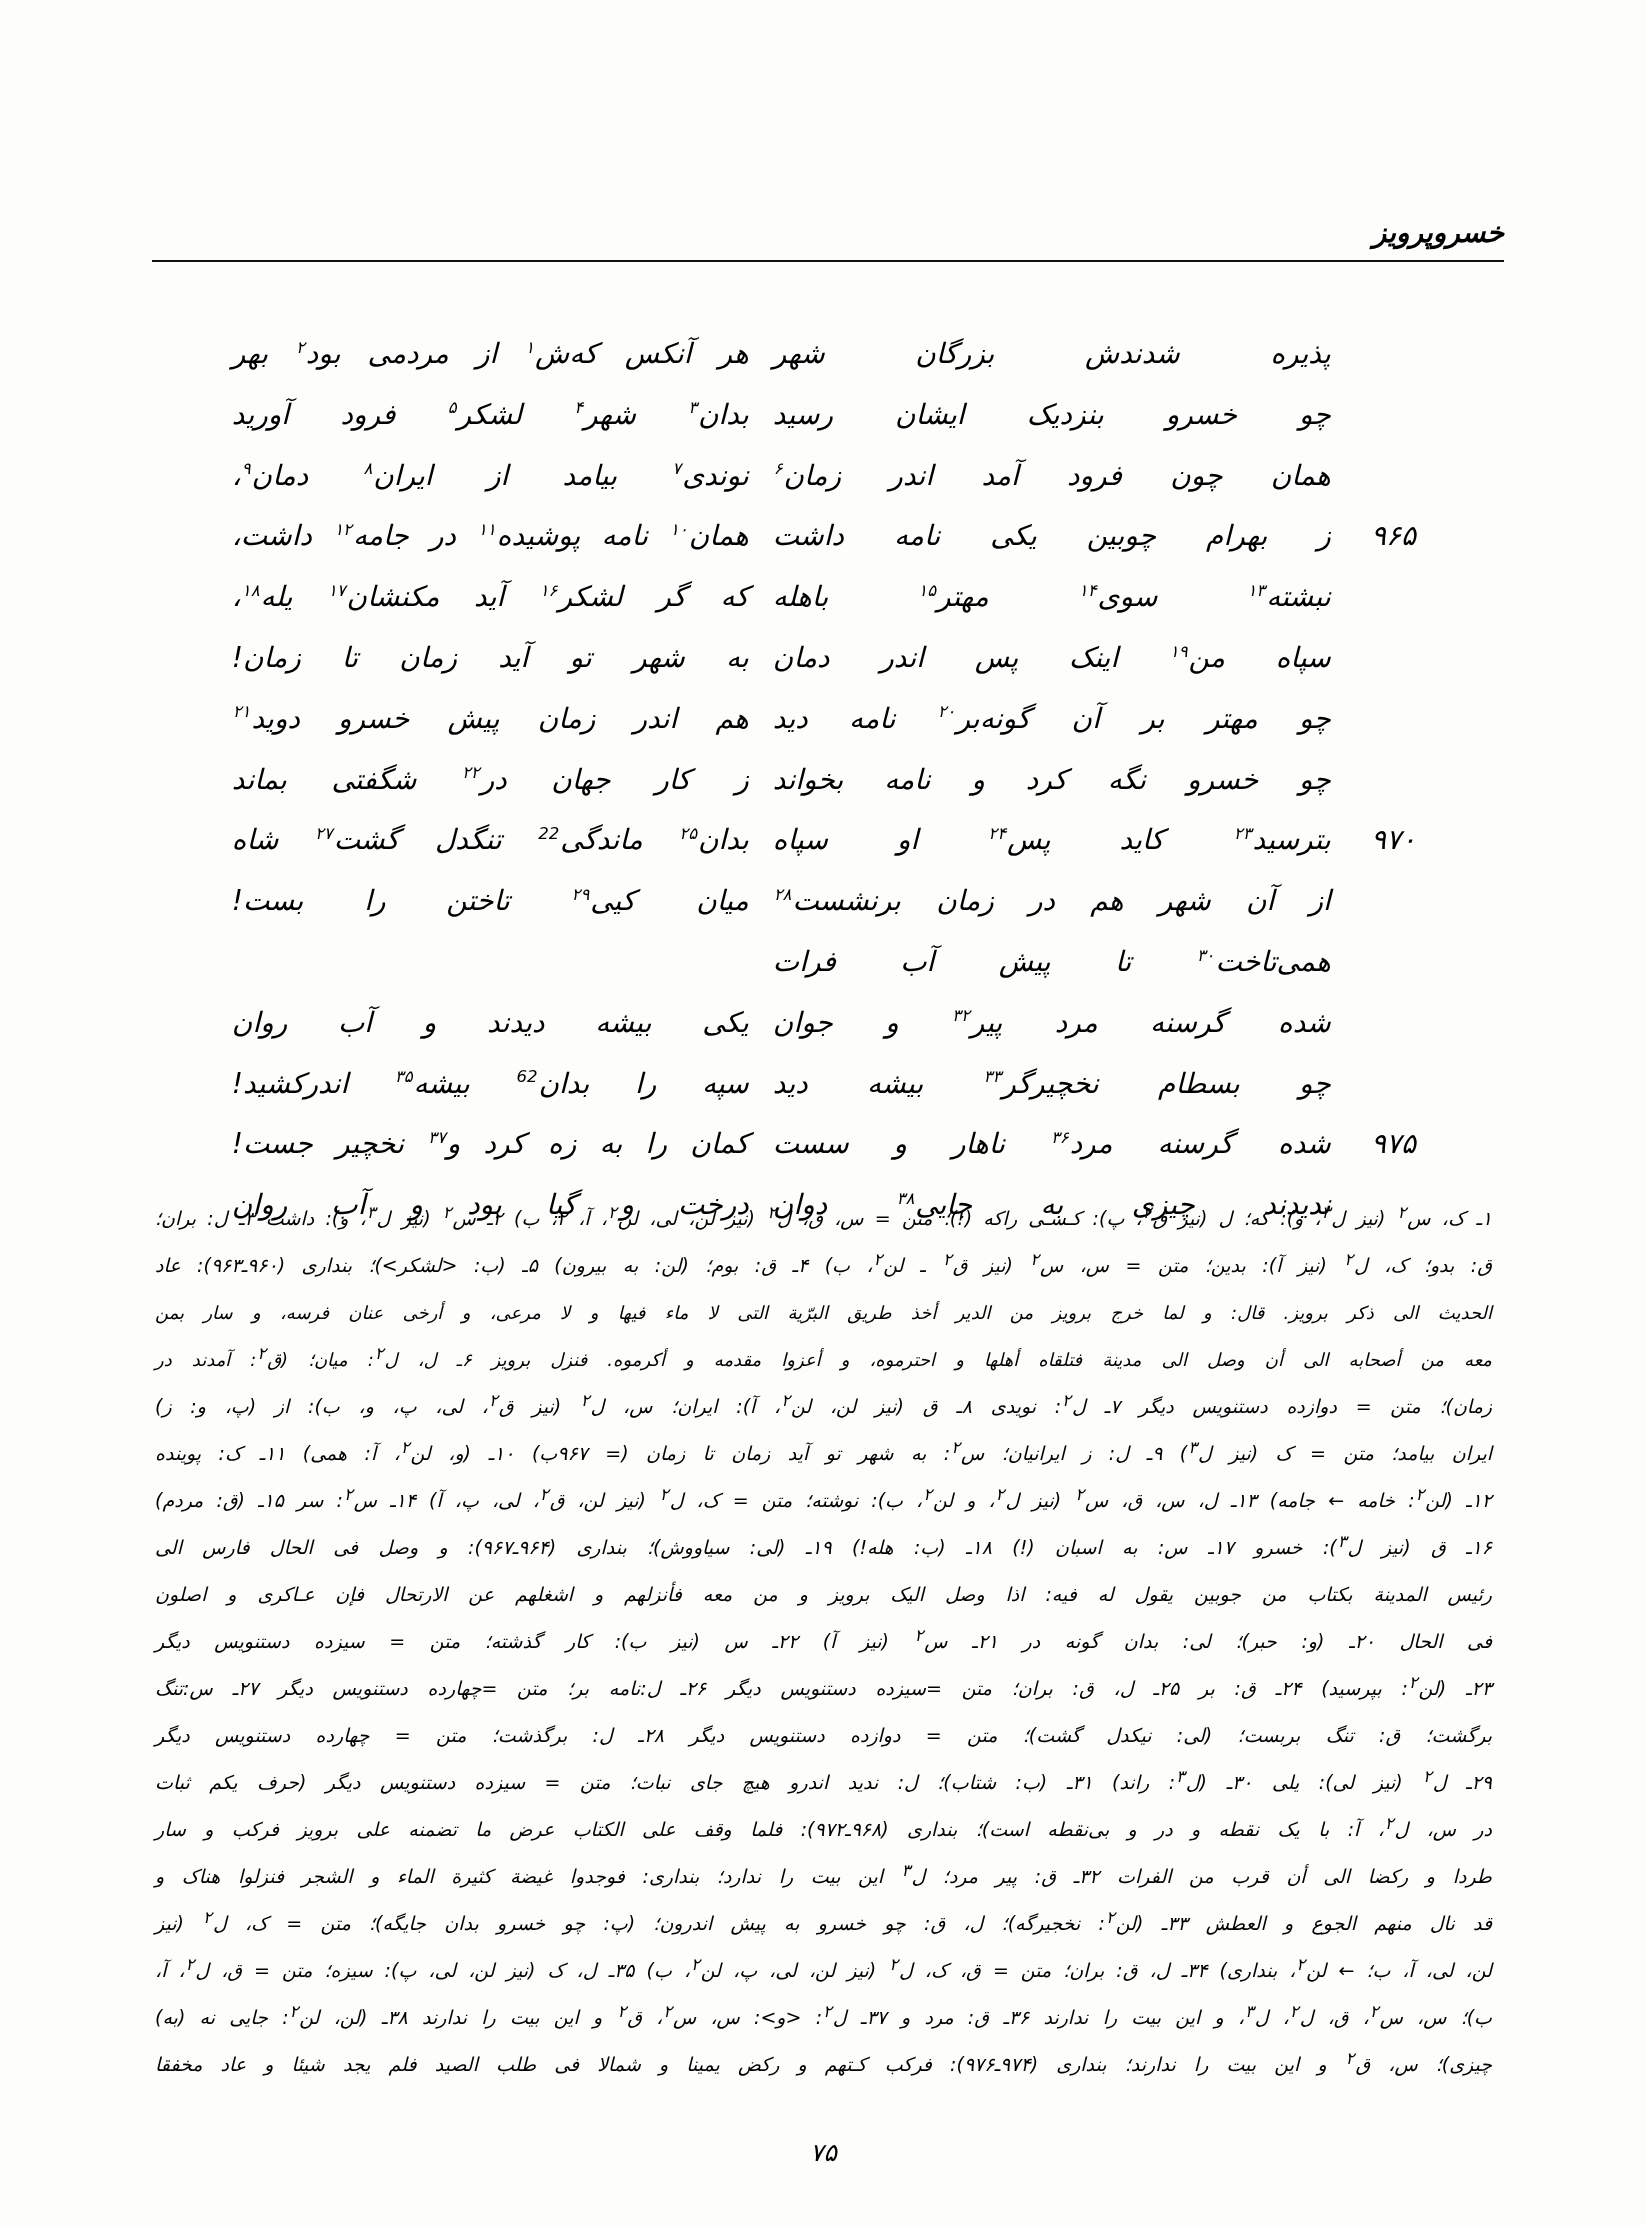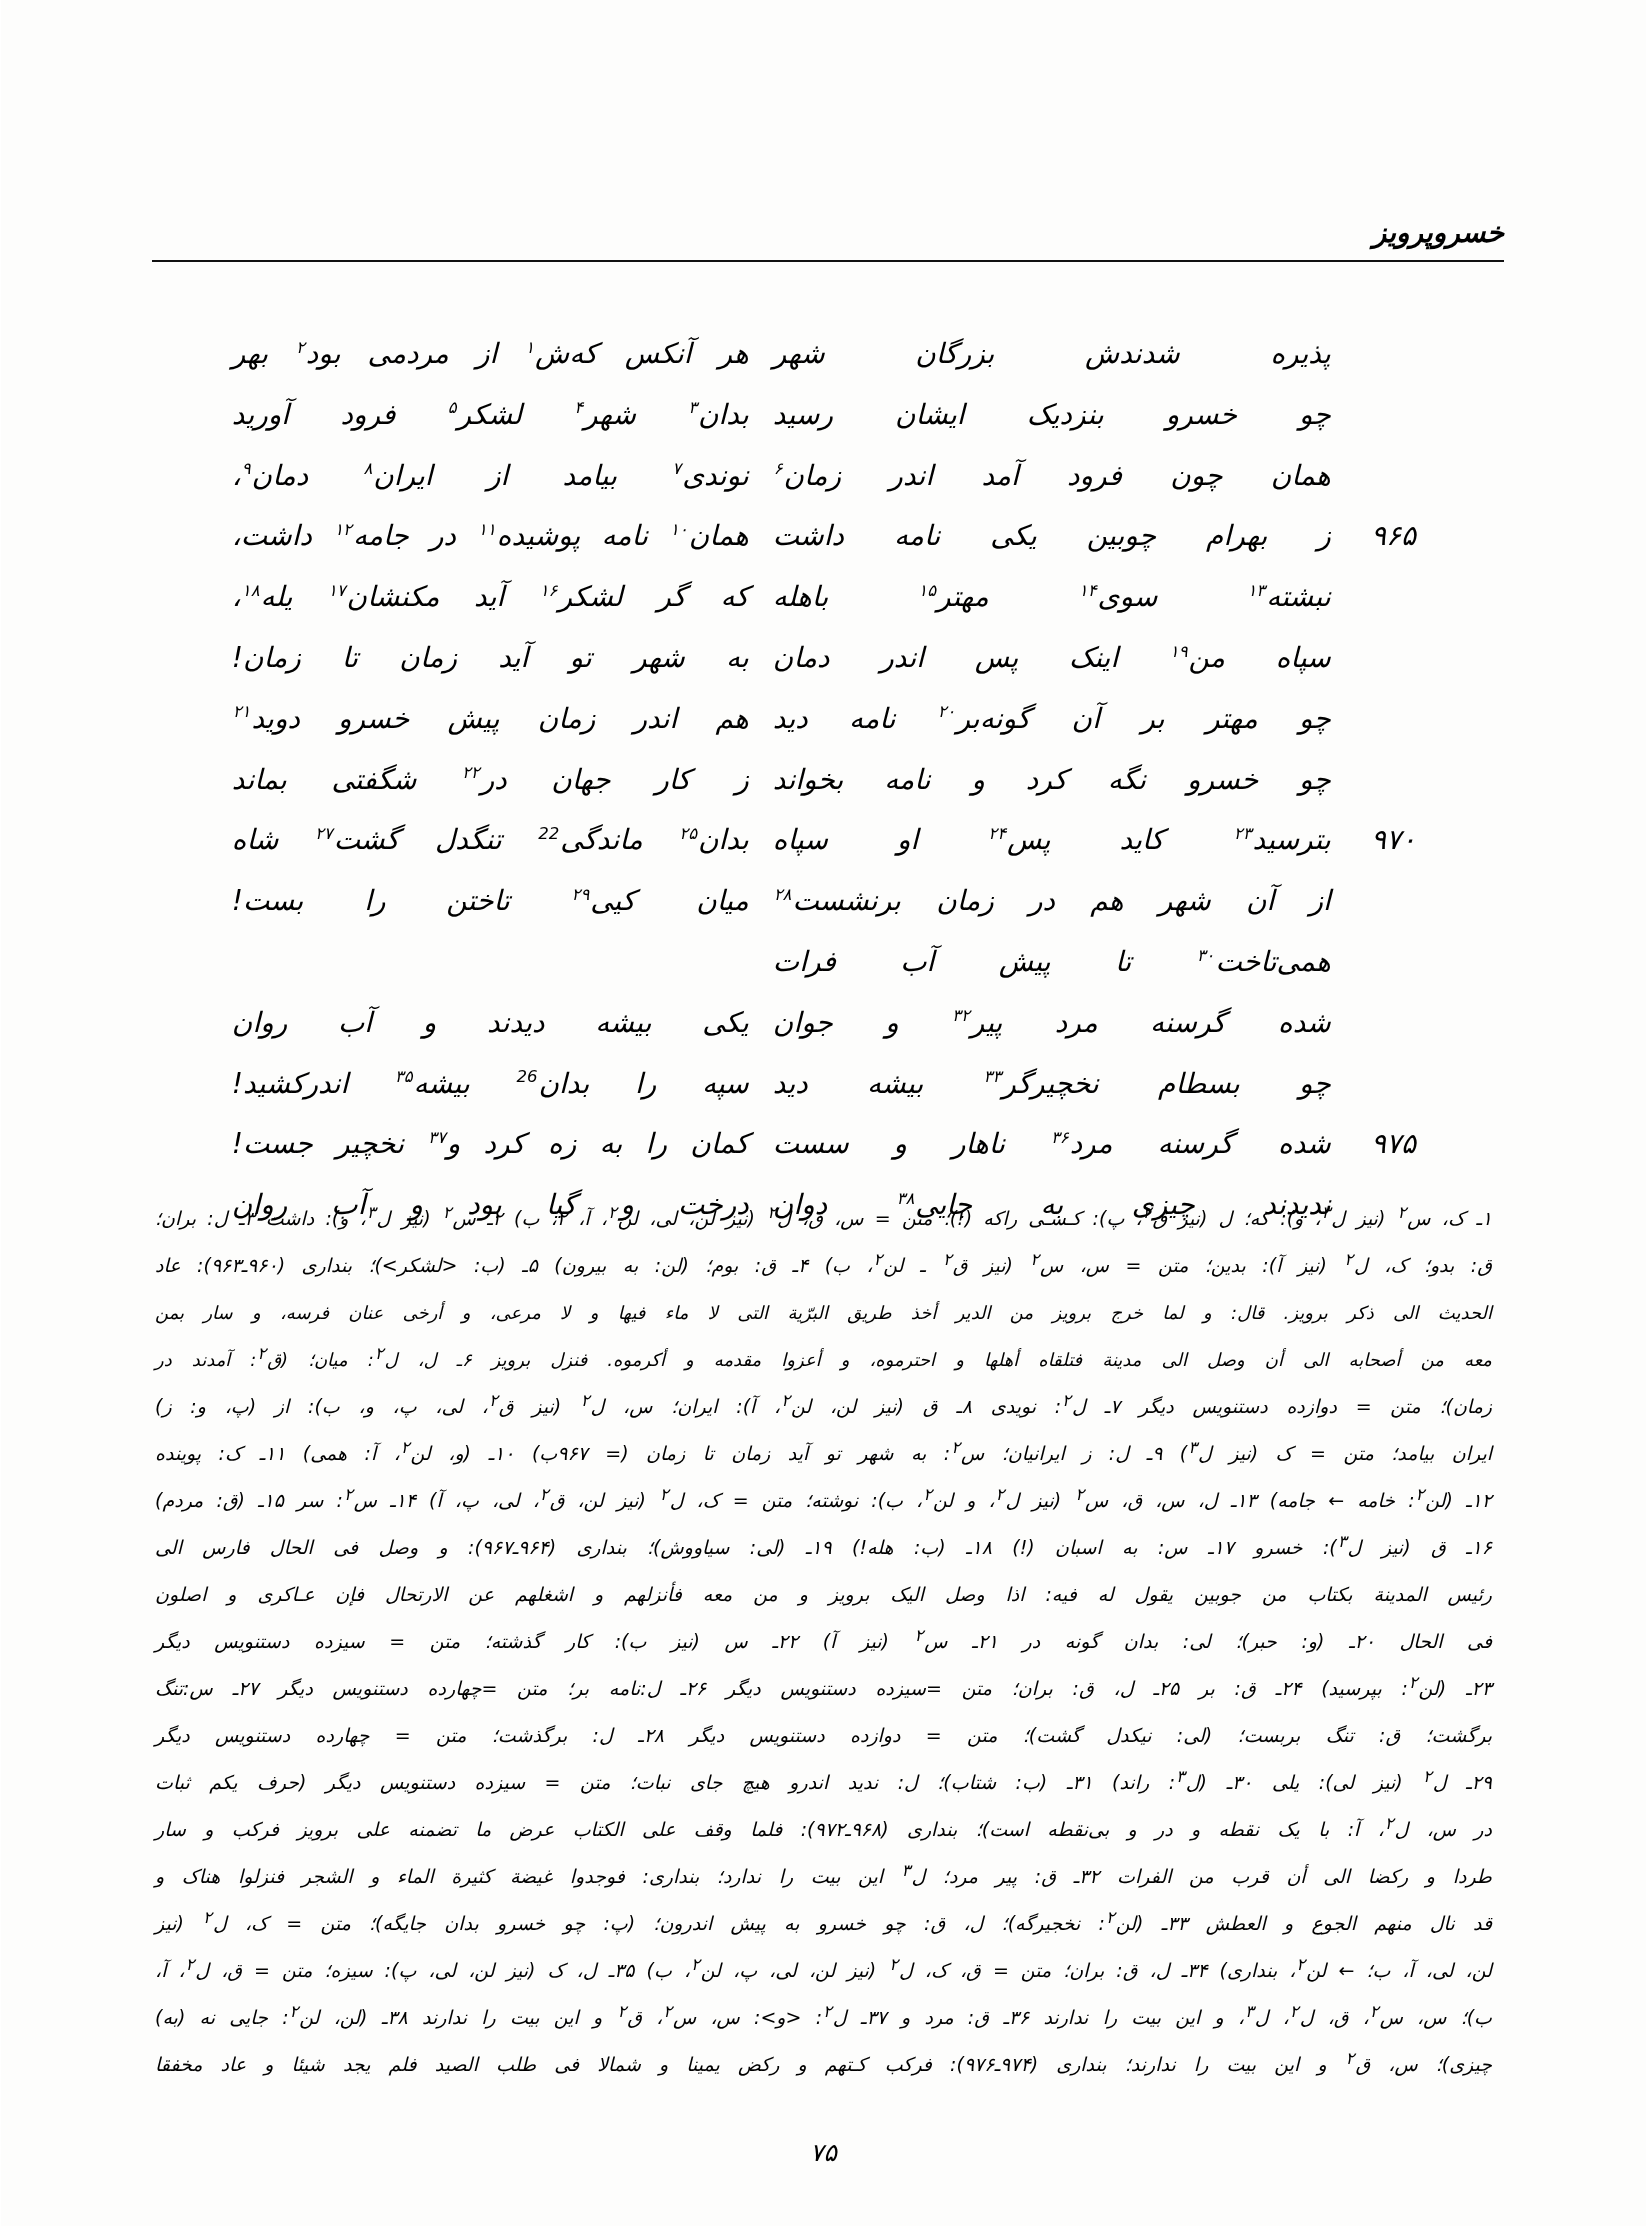--- a/index.html
+++ b/index.html
@@ -182,21 +182,21 @@
         <div class="hemistich hem-right">همی‌تاخت<sup class="sig">۳۰</sup> تا پیش آب فرات</div>
       </div>
       <div class="verse-row">
         <div class="bnum"></div>
         <div class="hemistich hem-right">شده گرسنه مرد پیر<sup class="sig">۳۲</sup> و جوان</div>
         <div class="hemistich hem-left">یکی بیشه دیدند و آب روان</div>
       </div>
       <div class="verse-row">
         <div class="bnum"></div>
         <div class="hemistich hem-right">چو بسطام نخچیرگر<sup class="sig">۳۳</sup> بیشه دید</div>
-        <div class="hemistich hem-left">سپه را بدان<sup class="sig">26</sup> بیشه<sup class="sig">۳۵</sup> اندرکشید!</div>
+        <div class="hemistich hem-left">سپه را بدان<sup class="sig">62</sup> بیشه<sup class="sig">۳۵</sup> اندرکشید!</div>
       </div>
       <div class="verse-row">
         <div class="bnum">۹۷۵</div>
         <div class="hemistich hem-right">شده گرسنه مرد<sup class="sig">۳۶</sup> ناهار و سست</div>
         <div class="hemistich hem-left">کمان را به زه کرد و<sup class="sig">۳۷</sup> نخچیر جست!</div>
       </div>
       <div class="verse-row">
         <div class="bnum"></div>
         <div class="hemistich hem-right">ندیدند چیزی به جایی<sup class="sig">۳۸</sup> دوان</div>
         <div class="hemistich hem-left">درخت و گیا بود و آب روان</div>

